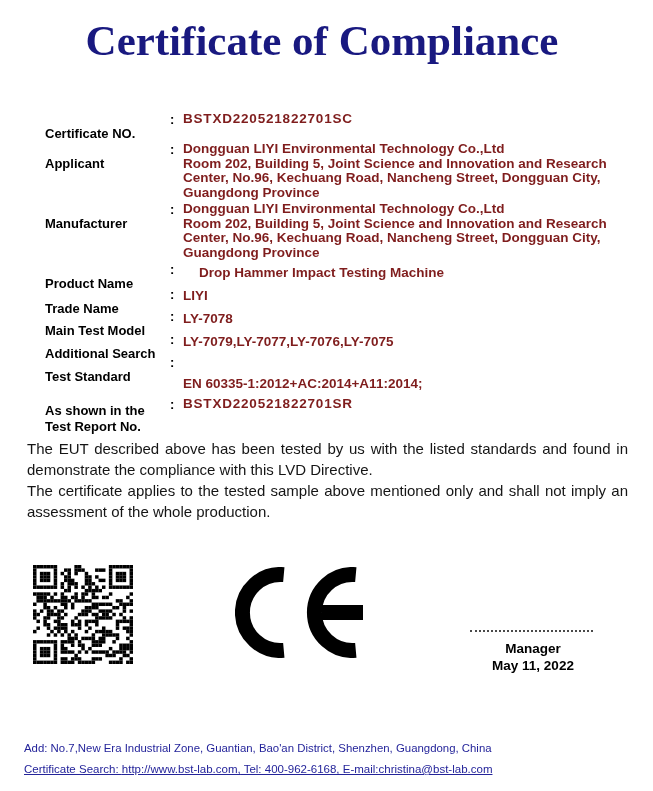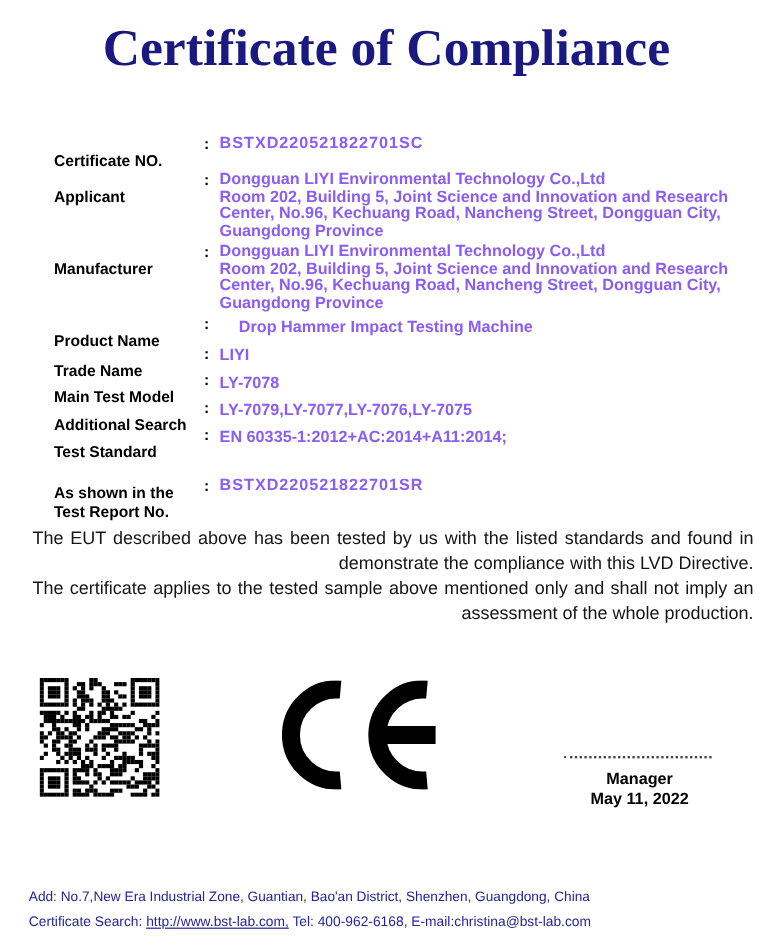--- a/index.html
+++ b/index.html
@@ -4,35 +4,35 @@
 <style>
   html,body{margin:0;padding:0;background:#ffffff;}
   .page{position:relative;width:653px;height:791px;background:#fff;overflow:hidden;
         font-family:"Liberation Sans","DejaVu Sans",sans-serif;}
   .title{position:absolute;left:0;top:16px;width:644px;text-align:center;
          font-family:"Liberation Serif","DejaVu Serif",serif;
          font-weight:bold;font-size:43px;line-height:50px;}
   .row{position:absolute;left:0;width:653px;}
   .lbl{position:absolute;left:45px;top:0;font-weight:bold;font-size:13px;line-height:16px;color:#000;white-space:nowrap;margin-top:14px;}
   .colon{position:absolute;left:170px;top:0;font-weight:bold;font-size:13px;color:#000;}
-  .val{position:absolute;left:183px;top:0;font-weight:bold;font-size:13.5px;line-height:14.6px;color:#8b5cf6;white-space:nowrap;}
-  .val.wide{line-height:18px;}
+  .val{position:absolute;left:183px;top:0;font-weight:bold;font-size:13.5px;line-height:14.6px;color:#7f1d1d;white-space:nowrap;}
+  .val.wide{line-height:18px;margin-top:20px;}
   .cert-num{letter-spacing:0.8px;}
   .statement{position:absolute;left:27px;top:438px;width:601px;font-size:15px;line-height:21px;color:#151515;}
   .sline{width:601px;}
   .jl{text-align:justify;text-align-last:justify;}
-  .ll{text-align:right;}
+  .ll{text-align:left;}
   .qr{position:absolute;left:33px;top:565px;width:100px;height:99px;}
   .ce{position:absolute;left:235px;top:567px;}
   .sig-dots{position:absolute;left:470px;top:630px;width:123px;height:0;border-top:2px dotted #4a4a4a;}
   .sig-block{position:absolute;left:443px;top:641px;width:180px;text-align:center;
              font-weight:bold;font-size:13.5px;line-height:16.5px;color:#000;}
   .footer-company{position:absolute;left:24px;top:716px;font-weight:bold;font-size:14px;letter-spacing:-0.2px;}
   .footer-address{position:absolute;left:24px;top:742px;font-size:11.4px;}
-  .footer-search{position:absolute;left:24px;top:763px;font-size:11.5px;}
+  .footer-search{position:absolute;left:24px;top:763px;font-size:11.5px;text-decoration:underline;}
   .footer-search a{text-decoration:underline;}
 </style>
 </head>
 <body>
 
 <div class="page">
 
   <div class="title" style="color:#191980;">Certificate of Compliance</div>
 
   <div class="row" style="top:112px;">

